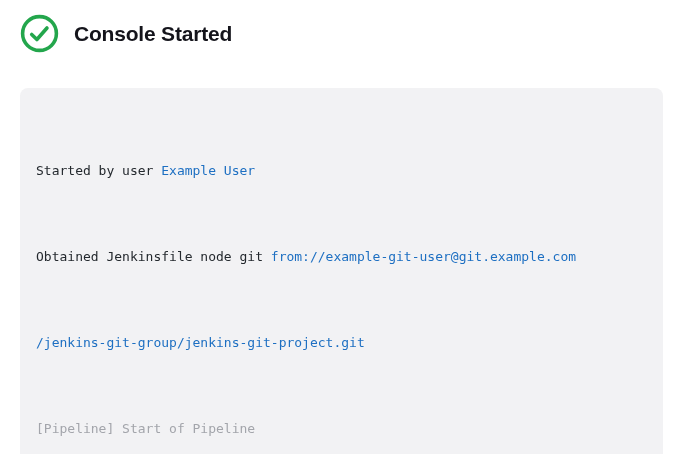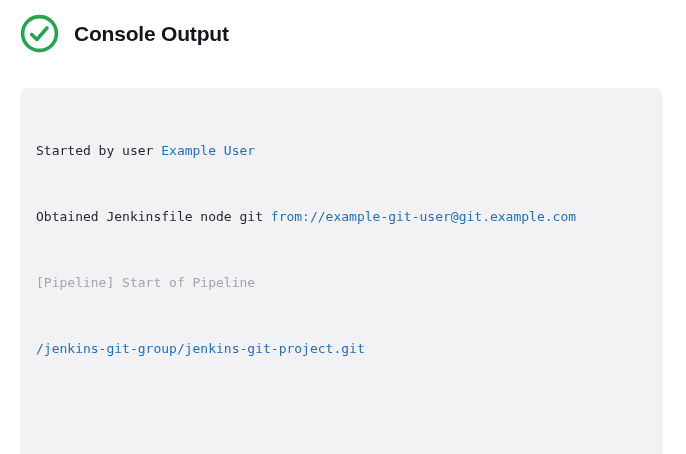--- a/index.html
+++ b/index.html
@@ -40,41 +40,41 @@
     min-height:400px;
     background:var(--c-bg);
     border-radius:8px;
     padding:8px 16px;
     font-family:"DejaVu Sans Mono","Liberation Mono",monospace;
     font-size:13px;
     line-height:22px;
     color:var(--c-text);
     white-space:pre-wrap;
   }
-  .line{min-height:22px;}
+  .line{min-height:22px;margin-top:20px;}
   .seg-plain{color:var(--c-text);}
   .seg-muted{color:var(--c-muted);}
   .seg-link{color:var(--c-link);text-decoration:none;cursor:pointer;}
 </style>
 </head>
 <body>
 
 <div class="header">
   <svg class="status-icon" viewBox="0 0 24 24" fill="none" aria-hidden="true">
     <circle cx="12" cy="12" r="10.4" stroke="#23A64C" stroke-width="2.2" fill="#ffffff"></circle>
     <path d="M7.2 12.6 L10.4 15.7 L16.6 8.6" stroke="#23A64C" stroke-width="2.2" stroke-linecap="round" stroke-linejoin="round" fill="none"></path>
   </svg>
-  <h1 class="page-title">Console Output</h1>
+  <h1 class="page-title">Console Started</h1>
 </div>
 
 <div class="console">
   <div class="line"><span class="seg-plain">Started by user </span><a class="seg-link">Example User</a></div>
   <div class="line"><span class="seg-plain">Obtained Jenkinsfile node git </span><a class="seg-link">from://example-git-user@git.example.com</a></div>
+  <div class="line"><a class="seg-link">/jenkins-git-group/jenkins-git-project.git</a></div>
   <div class="line"><span class="seg-muted">[Pipeline] Start of Pipeline</span></div>
-  <div class="line"><a class="seg-link">/jenkins-git-group/jenkins-git-project.git</a></div>
   
   
   
   
   
   
   
   
   
   

